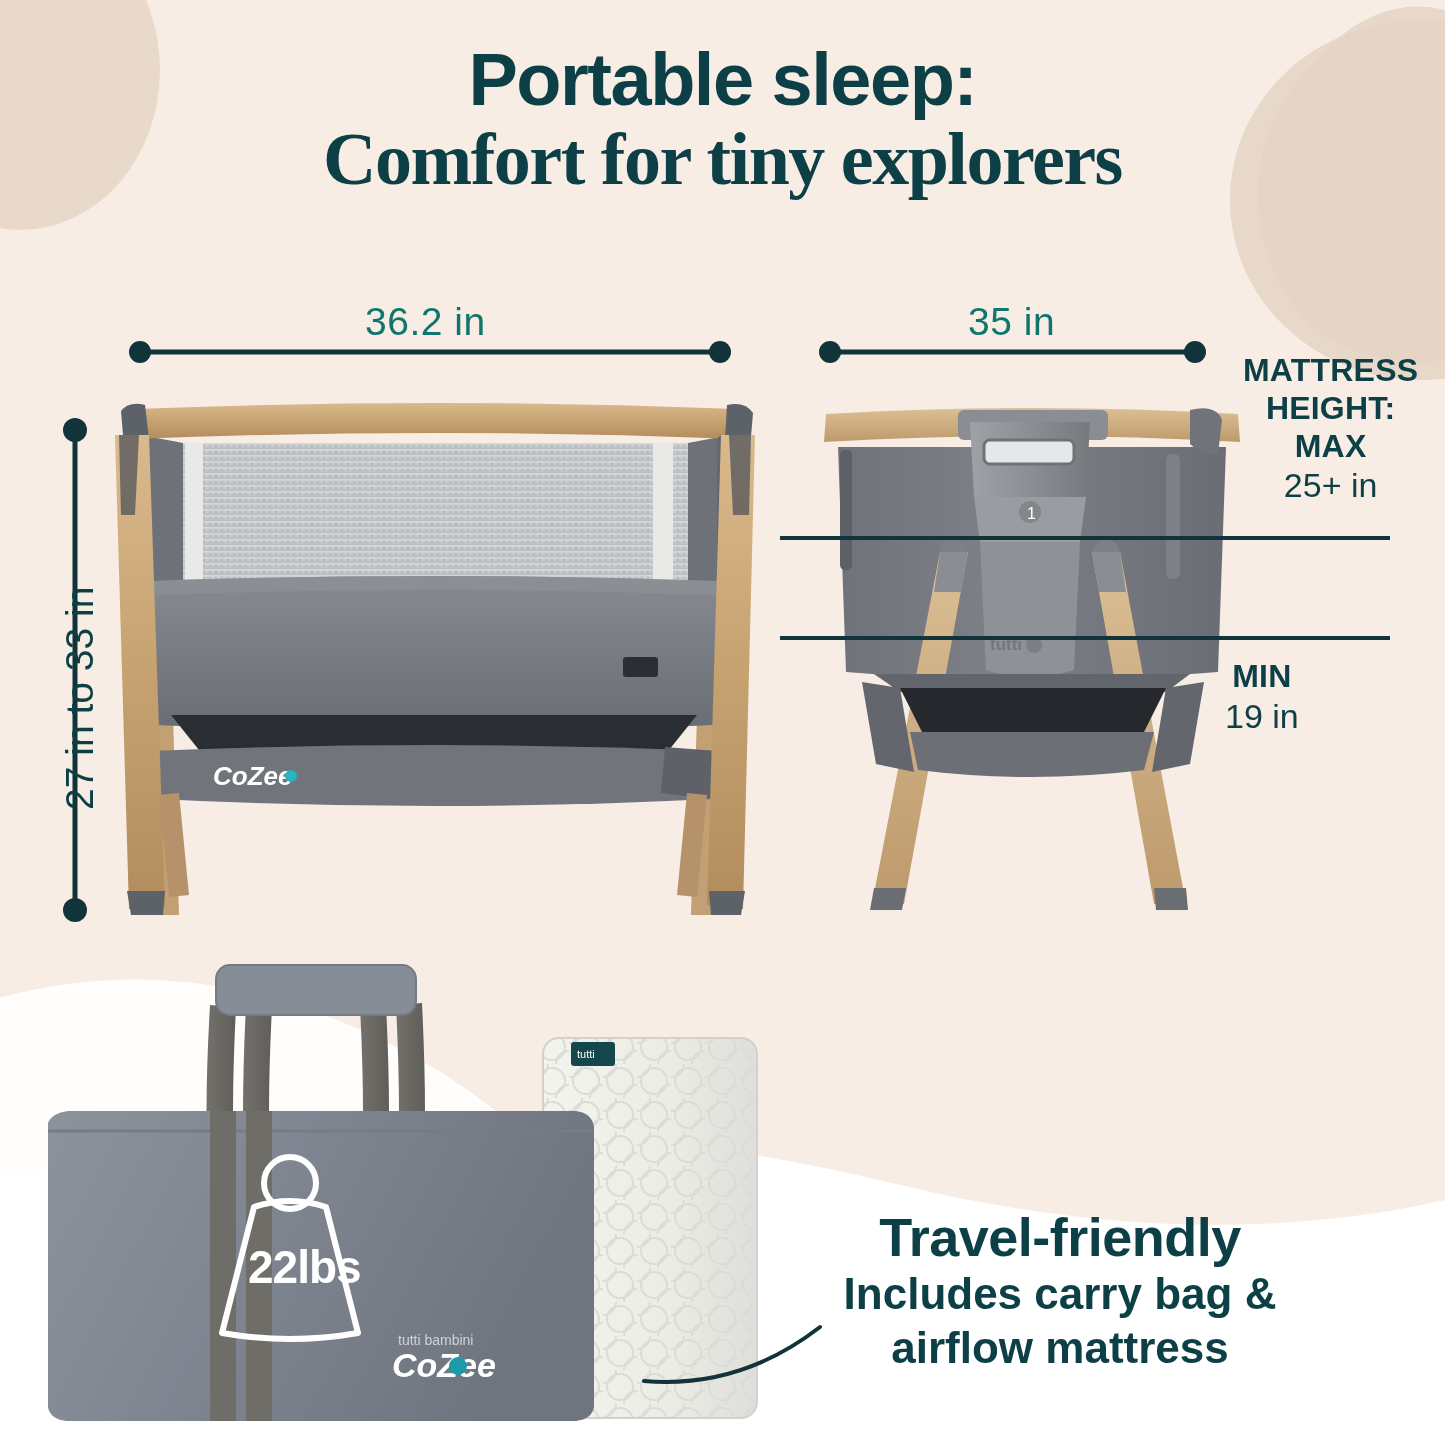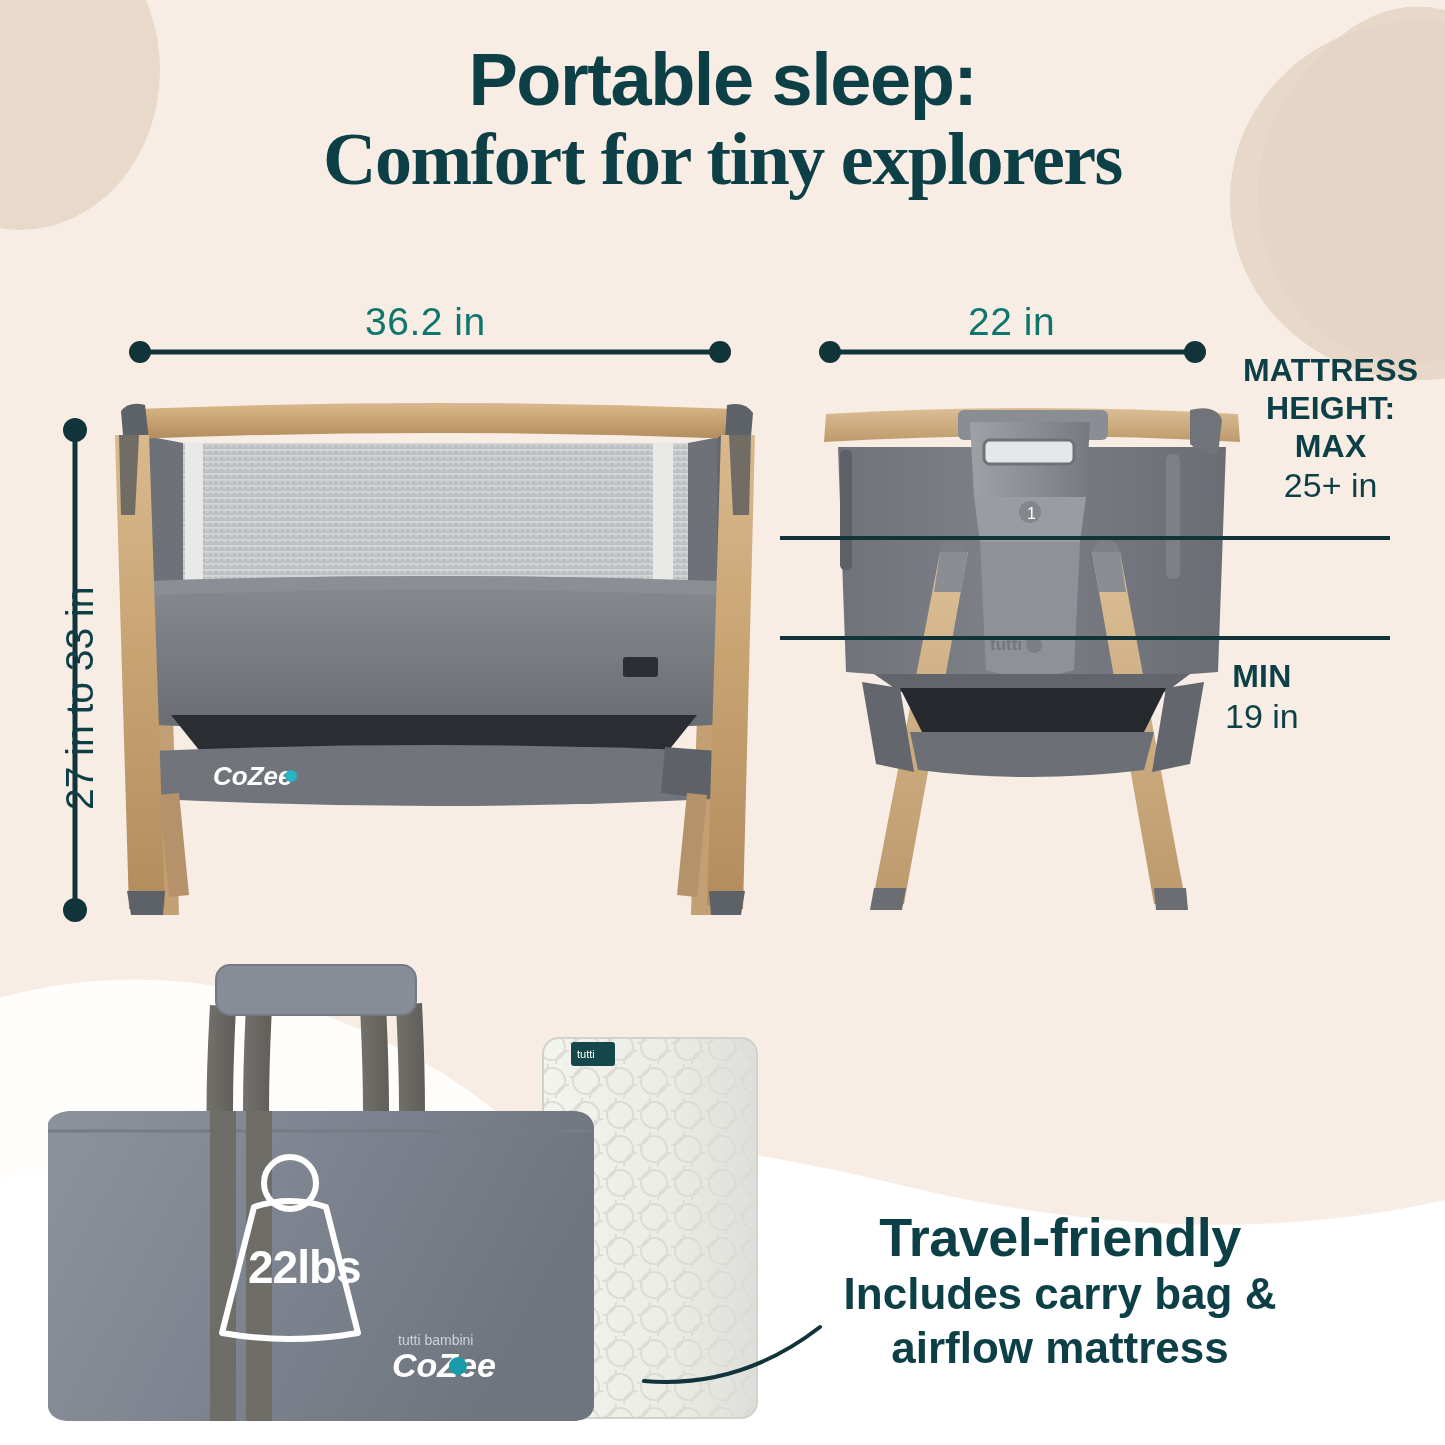--- a/index.html
+++ b/index.html
@@ -101,21 +101,21 @@
   <line x1="140" y1="72" x2="720" y2="72" stroke="#11333a" stroke-width="5"></line>
   <circle cx="140" cy="72" r="11" fill="#11333a"></circle>
   <circle cx="720" cy="72" r="11" fill="#11333a"></circle>
 
   <line x1="830" y1="72" x2="1195" y2="72" stroke="#11333a" stroke-width="5"></line>
   <circle cx="830" cy="72" r="11" fill="#11333a"></circle>
   <circle cx="1195" cy="72" r="11" fill="#11333a"></circle>
 </svg>
 
 <div class="dimlabel" style="left:365px; top:300px;">36.2 in</div>
-<div class="dimlabel" style="left:968px; top:300px;">22 in</div>
+<div class="dimlabel" style="left:968px; top:300px;">35 in</div>
 
 <svg class="art" style="left:50px; top:415px;" width="50" height="510" viewBox="0 0 50 510">
   <line x1="25" y1="15" x2="25" y2="495" stroke="#11333a" stroke-width="5"></line>
   <circle cx="25" cy="15" r="12" fill="#11333a"></circle>
   <circle cx="25" cy="495" r="12" fill="#11333a"></circle>
 </svg>
 <div class="vlabel" style="left:58px; top:810px;">27 in to 33 in</div>
 
 <svg class="art" style="left:105px; top:395px;" width="660" height="530" viewBox="0 0 660 530">
   <defs>

